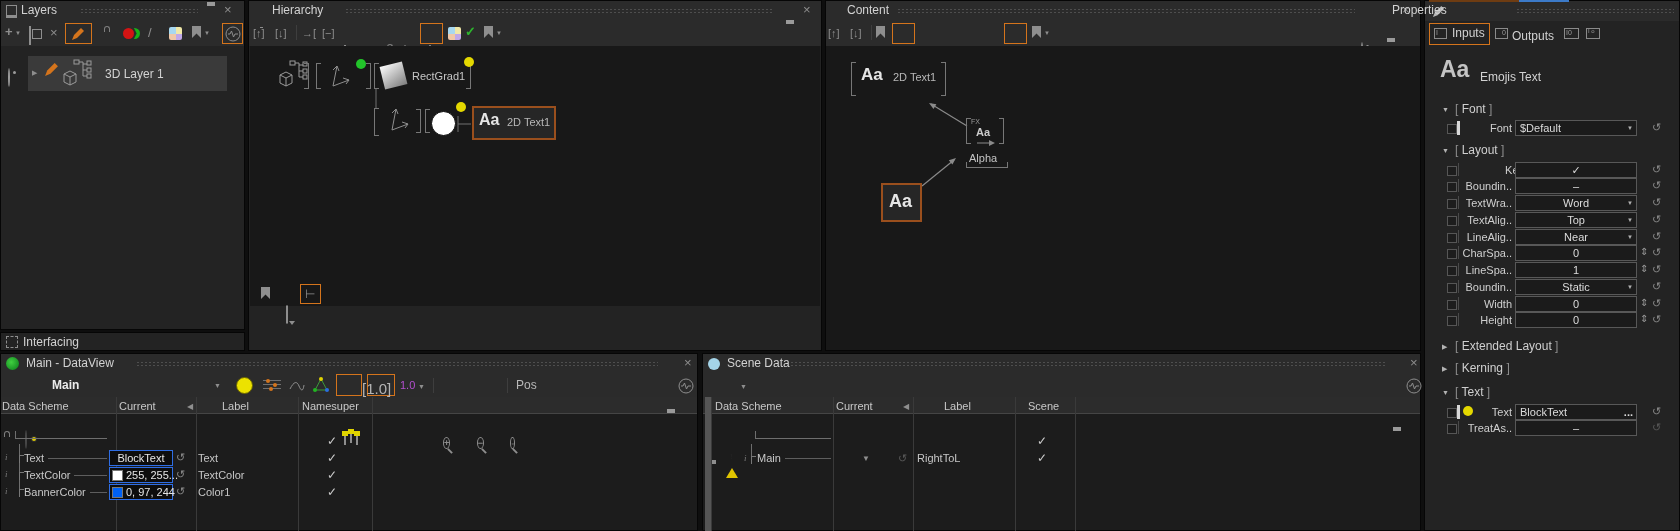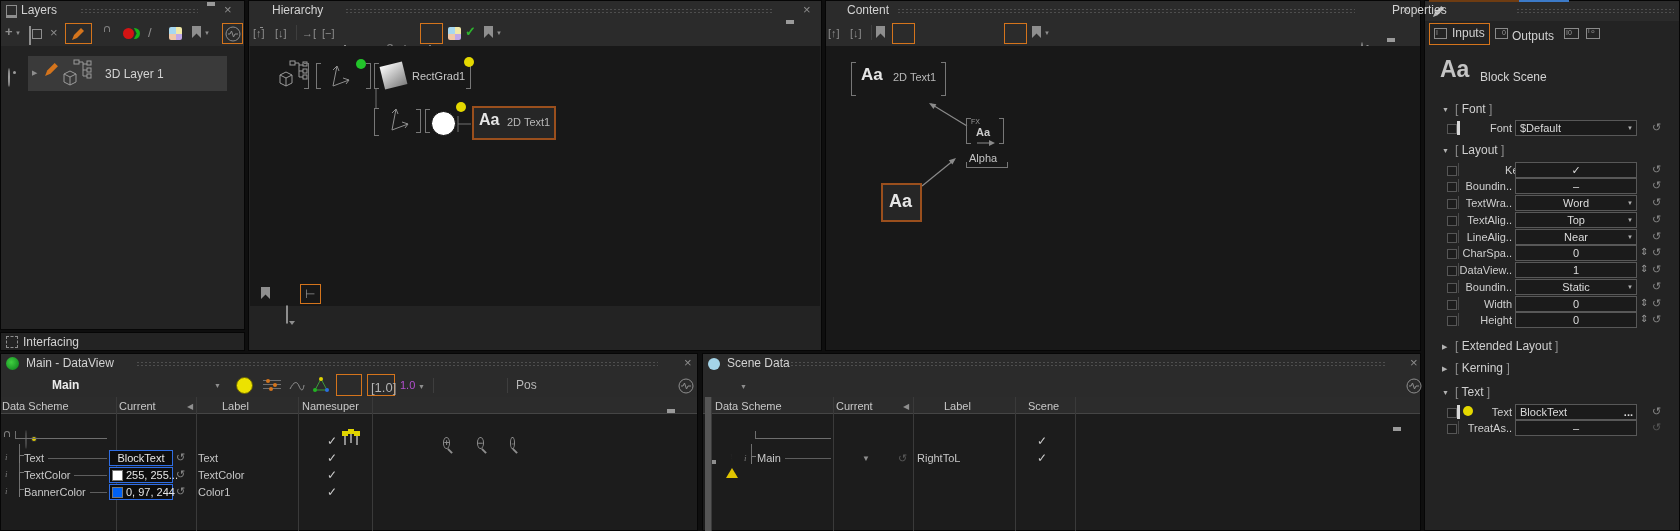--- a/index.html
+++ b/index.html
@@ -292,21 +292,21 @@
 
     <div class="a obox" style="left:1430px;top:24px;width:59px;height:20px"></div>
     <span class="a tabico" style="left:1434px;top:28px">I</span>
     <span class="a tx" style="left:1452px;top:26px">Inputs</span>
     <span class="a tabico" style="left:1495px;top:28px;justify-content:flex-end">0</span>
     <span class="a tx" style="left:1512px;top:29px">Outputs</span>
     <span class="a tabico" style="left:1564px;top:28px;width:15px;justify-content:space-between">I0</span>
     <span class="a tabico" style="left:1586px;top:28px;width:14px;flex-direction:column;line-height:5px;font-size:6px">I o</span>
 
     <span class="a aa" style="left:1440px;top:56px;font-size:23px;color:#c4c4c4">Aa</span>
-    <span class="a tx" style="left:1480px;top:70px">Block Scene</span>
+    <span class="a tx" style="left:1480px;top:70px">Emojis Text</span>
 
     <span class="a tri" style="left:1442px;top:106px">▼</span>
     <span class="a sec" style="left:1455px;top:102px">Font</span>
     <span class="a pchk" style="left:1447px;top:124px"></span>
     <div class="a mark" style="left:1457px;top:121px"></div>
     <span class="plab" style="left:1455px;top:122px">Font</span>
     <div class="pbox left" style="left:1515px;top:120px">
         <span>$Default</span>
         <span class="dd">▼</span>
       </div>
@@ -362,21 +362,21 @@
       <div class="rowln" style="left:1458px;top:246px"></div>
     <span class="plab" style="left:1455px;top:247px">CharSpa..</span>
     <div class="pbox" style="left:1515px;top:245px">
         <span>0</span>
       </div>
     <span class="a stp" style="left:1640px;top:246px">⇕</span>
     <span class="a rst" style="left:1652px;top:246px">↺</span>
 
     <span class="a pchk" style="left:1447px;top:266px"></span>
       <div class="rowln" style="left:1458px;top:263px"></div>
-    <span class="plab" style="left:1455px;top:264px">DataView..</span>
+    <span class="plab" style="left:1455px;top:264px">LineSpa..</span>
     <div class="pbox" style="left:1515px;top:262px">
         <span>1</span>
       </div>
     <span class="a stp" style="left:1640px;top:263px">⇕</span>
     <span class="a rst" style="left:1652px;top:263px">↺</span>
 
     <span class="a pchk" style="left:1447px;top:283px"></span>
       <div class="rowln" style="left:1458px;top:280px"></div>
     <span class="plab" style="left:1455px;top:281px">Boundin..</span>
     <div class="pbox" style="left:1515px;top:279px">
@@ -460,21 +460,21 @@
       </svg>
     <svg class="a" style="left:312px;top:376px" width="18" height="17">
         <path d="M9 3L15 14H3z" fill="none" stroke="#3a9a3a"></path>
         <circle cx="9" cy="3" r="2" fill="#e0d400"></circle>
         <circle cx="3" cy="14" r="2" fill="#22b422"></circle>
         <circle cx="15" cy="14" r="2" fill="#2a6ee0"></circle>
       </svg>
     <div class="a obox" style="left:337px;top:375px;width:24px;height:20px"></div>
     <span class="a ic-pins" style="left:340px;top:377px"><i style="left:2px"></i><i style="left:8px;top:3px"></i><i style="left:14px"></i></span>
     <div class="a obox" style="left:368px;top:375px;width:26px;height:20px"></div>
-    <span class="a" style="left:371px;top:380px;font-size:13px;color:#b4b4b4">[1.0]</span>
+    <span class="a" style="left:362px;top:380px;font-size:15px;color:#b4b4b4">[1.0]</span>
     <span class="a tx11" style="left:400px;top:379px;color:#b44fd0">1.0</span>
     <span class="a dim" style="left:418px;top:383px;font-size:7px">▼</span>
     <div class="a sep" style="left:433px;top:378px"></div>
     <span class="a mag mplus" style="left:441px;top:378px"></span>
     <span class="a mag mminus" style="left:463px;top:378px"></span>
     <span class="a mag mfit" style="left:485px;top:378px"></span>
     <div class="a sep" style="left:507px;top:378px"></div>
     <span class="a tx" style="left:516px;top:378px;color:#b8b8b8">Pos</span>
     <svg class="a" style="left:678px;top:378px" width="16" height="16" viewBox="0 0 16 16">
         <circle cx="8" cy="8" r="7" fill="none" stroke="#8e8e8e"></circle>

